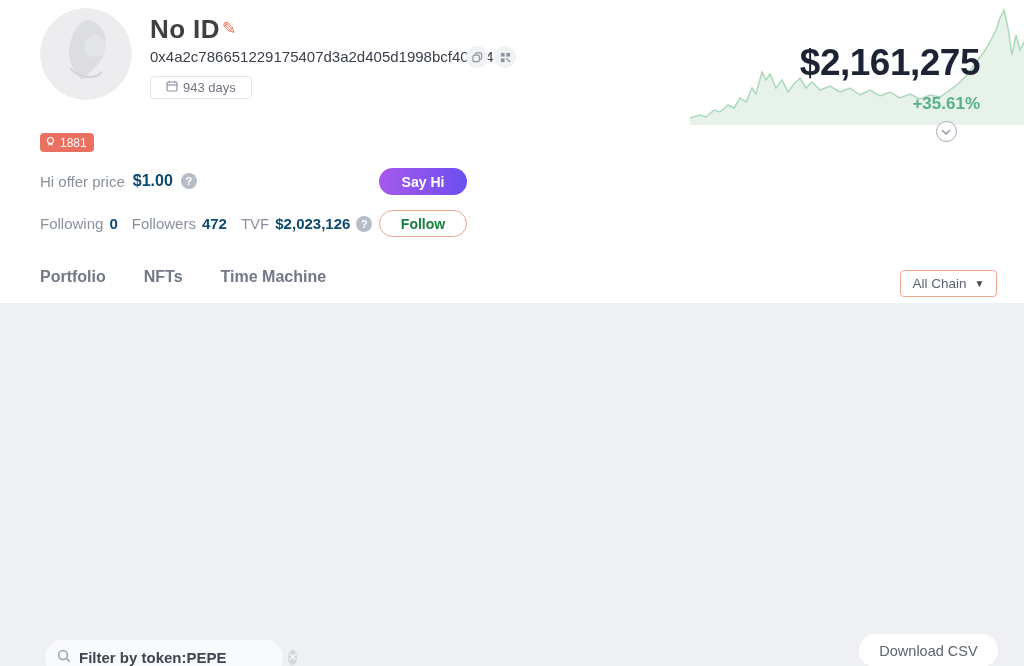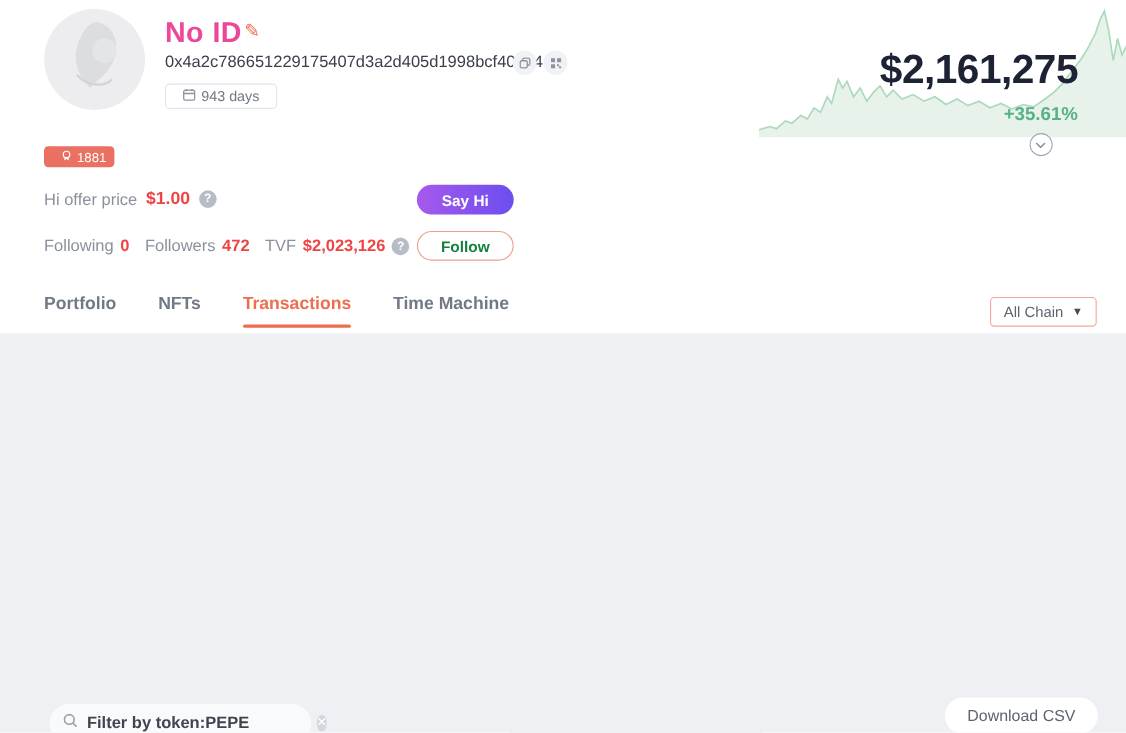--- a/index.html
+++ b/index.html
@@ -2,37 +2,37 @@
 <html><head>
 <meta charset="utf-8">
 <style>
   * { margin:0; padding:0; box-sizing:border-box; }
   html,body { width:1024px; height:666px; }
   body { font-family:"Liberation Sans", sans-serif; background:#fff; position:relative; overflow:hidden; }
 
   
   .header { position:absolute; left:0; top:0; width:1024px; height:303px; background:#fff; }
   .avatar { position:absolute; left:40px; top:8px; width:92px; height:92px; border-radius:50%; overflow:hidden; }
-  .name { position:absolute; left:150px; top:14px; font-size:26px; font-weight:700; color:#ec4899; letter-spacing:.4px; }
+  .name { position:absolute; left:150px; top:14px; font-size:26px; font-weight:700; color:#404040; letter-spacing:.4px; }
   .pencil { position:absolute; left:222px; top:18px; font-size:17px; color:#ed6d4f; cursor:pointer; }
   .address { position:absolute; left:150px; top:48px; font-size:15px; color:#3a3f4b; }
   .icon-chip { position:absolute; top:46px; width:22px; height:22px; border-radius:50%; background:#f1f2f5; display:flex; align-items:center; justify-content:center; cursor:pointer; }
   .chip-copy { left:466px; } .chip-qr { left:494px; }
   .days-badge { position:absolute; left:150px; top:76px; height:23px; padding:0 15px; border:1px solid #e3e6ea; border-radius:4px; display:inline-flex; align-items:center; gap:5px; font-size:13px; color:#6f7682; background:#fff; }
-  .score-badge { position:absolute; left:40px; top:133px; height:19px; padding:0 7px 0 15px; border-radius:4px; background:#ea7162; color:#fff; font-size:12px; display:inline-flex; align-items:center; gap:4px; }
+  .score-badge { position:absolute; left:40px; top:133px; height:19px; padding:0 7px 0 5px; border-radius:4px; background:#ea7162; color:#fff; font-size:12px; display:inline-flex; align-items:center; gap:4px; }
 
   .spark { position:absolute; left:690px; top:5px; width:334px; height:120px; }
   .total { position:absolute; right:44px; top:42px; font-size:37px; font-weight:800; color:#1d2334; letter-spacing:-.5px; }
   .pct-row { position:absolute; right:44px; top:94px; display:flex; align-items:center; gap:7px;flex-direction:column; }
   .pct { font-size:17px; font-weight:600; color:#57b184; }
   .chev-circle { width:21px; height:21px; border-radius:50%; border:1px solid #a3a9b4; display:flex; align-items:center; justify-content:center; cursor:pointer; background:#fff; }
 
   .offer-row { position:absolute; left:40px; top:172px; display:flex; align-items:center; gap:8px; }
   .gray-label { font-size:15px; color:#8a919d; }
-  .bold-val { font-size:16px; font-weight:700; color:#ef4444; }
+  .bold-val { font-size:16px; font-weight:700; color:#0c4a6e; }
   .q-icon { width:16px; height:16px; border-radius:50%; background:#b7bdc7; color:#fff; font-size:11px; font-weight:700; display:inline-flex; align-items:center; justify-content:center; }
   .sayhi-btn { position:absolute; left:379px; top:168px; width:88px; height:27px; border:none; border-radius:14px; background:linear-gradient(90deg,#a659ec,#6c4ef0); color:#fff; font-size:14px; font-weight:700; cursor:pointer; font-family:inherit; }
   .social-row { position:absolute; left:40px; top:215px; display:flex; align-items:center; gap:14px; }
   .social-pair { display:flex; align-items:center; gap:6px; }
   .follow-btn { position:absolute; left:379px; top:210px; width:88px; height:27px; border:1.5px solid #eda28c; border-radius:14px; background:#fff; color:#15803d; font-size:14px; font-weight:700; cursor:pointer; font-family:inherit; }
 
   
   .tabs { position:absolute; left:40px; top:268px; display:flex; gap:38px; }
   .tab { font-size:16px; font-weight:600; color:#717886; padding-bottom:12px; position:relative; cursor:pointer; }
   .tab.active { color:#ed6d4f; }
@@ -137,21 +137,20 @@
       <span class="gray-label">TVF</span>
       <span class="bold-val" style="font-size:15px">$2,023,126</span>
       <span class="q-icon">?</span>
     </span>
   </div>
   <button class="follow-btn">Follow</button>
 
   <div class="tabs">
     <div class="tab">Portfolio</div>
     <div class="tab">NFTs</div>
-    <div class="tab active">Transactions</div>
     <div class="tab">Time Machine</div>
   </div>
   <div class="chain-select">
     <span>All Chain</span>
     <span class="caret">▼</span>
   </div>
 </div>
 
 <div class="section">
 

